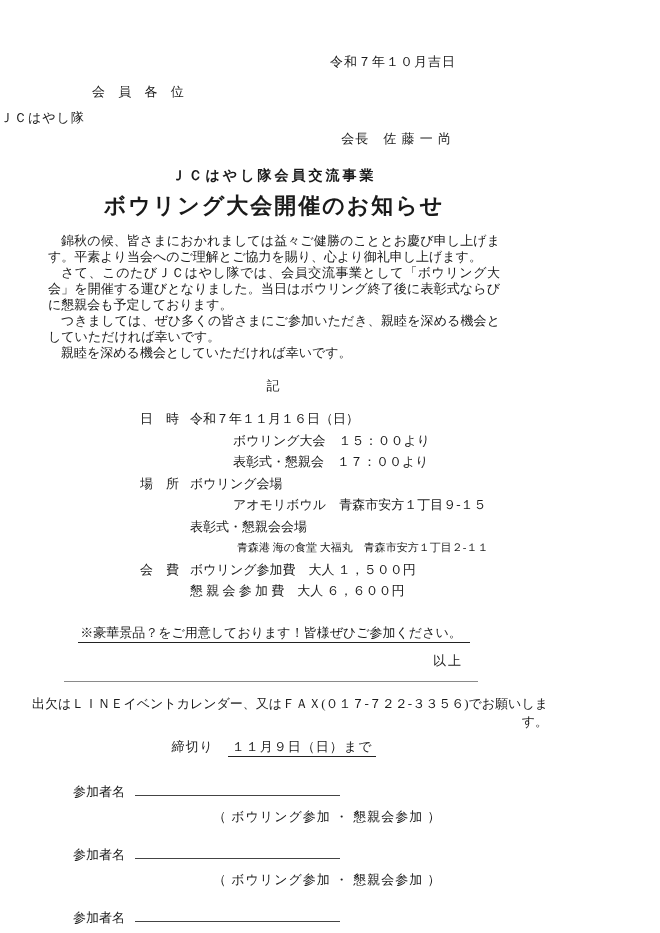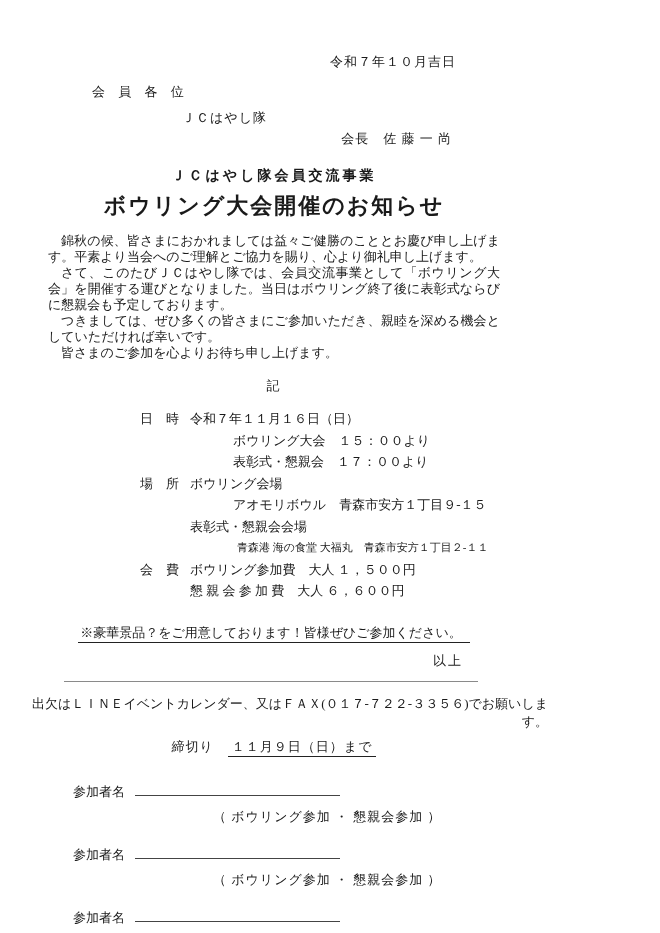--- a/index.html
+++ b/index.html
@@ -6,21 +6,21 @@
   body{
     width:660px;height:933px;
     font-family:"Liberation Serif","DejaVu Serif",serif;
     color:#1a1a1a;font-size:13px;
     overflow:hidden;
   }
   .page{position:relative;width:548px;height:933px;background:#fff;}
 
   .date-line{padding:54px 92px 0 0;text-align:right;line-height:16px;letter-spacing:1px;}
   .recipient{margin:14px 0 0 92px;letter-spacing:5px;line-height:16px;}
-  .sender-org{margin-top:10px;text-align:center;padding-right:99px;letter-spacing:1px;line-height:16px;}
+  .sender-org{margin-top:10px;text-align:left;padding-right:99px;letter-spacing:1px;line-height:16px;}
   .sender-name{margin-top:5px;text-align:right;padding-right:96px;letter-spacing:1px;line-height:16px;}
 
   .subtitle{margin-top:20px;text-align:center;font-weight:bold;font-size:14px;letter-spacing:3px;line-height:18px;}
   .title{margin:7px 0 0 0;text-align:center;font-weight:bold;font-size:22px;letter-spacing:2px;line-height:28px;}
 
   .body-par{margin:0 48px;line-height:16px;text-indent:1em;text-align:justify;}
   .body-par.first{margin-top:13px;}
 
   .record-marker{margin-top:16px;text-align:center;letter-spacing:2px;line-height:18px;}
 
@@ -59,21 +59,21 @@
   <div class="recipient">会 員 各 位</div>
   <div class="sender-org">ＪＣはやし隊</div>
   <div class="sender-name">会長　佐 藤 一 尚</div>
 
   <div class="subtitle">ＪＣはやし隊会員交流事業</div>
   <div class="title">ボウリング大会開催のお知らせ</div>
 
   <p class="body-par first">錦秋の候、皆さまにおかれましては益々ご健勝のこととお慶び申し上げます。平素より当会へのご理解とご協力を賜り、心より御礼申し上げます。</p>
   <p class="body-par">さて、このたびＪＣはやし隊では、会員交流事業として「ボウリング大会」を開催する運びとなりました。当日はボウリング終了後に表彰式ならびに懇親会も予定しております。</p>
   <p class="body-par">つきましては、ぜひ多くの皆さまにご参加いただき、親睦を深める機会としていただければ幸いです。</p>
-  <p class="body-par">皆さまのご参加を心よりお待ち申し上げます。</p>
+  <p class="body-par">親睦を深める機会としていただければ幸いです。</p>
 
   <div class="record-marker">記</div>
 
   <div class="dl-row first">
     <span class="dl-label">日　時</span><span>令和７年１１月１６日（日）</span>
   </div>
   <div class="dl-sub">ボウリング大会　１５：００より</div>
   <div class="dl-sub">表彰式・懇親会　１７：００より</div>
 
   <div class="dl-row">

